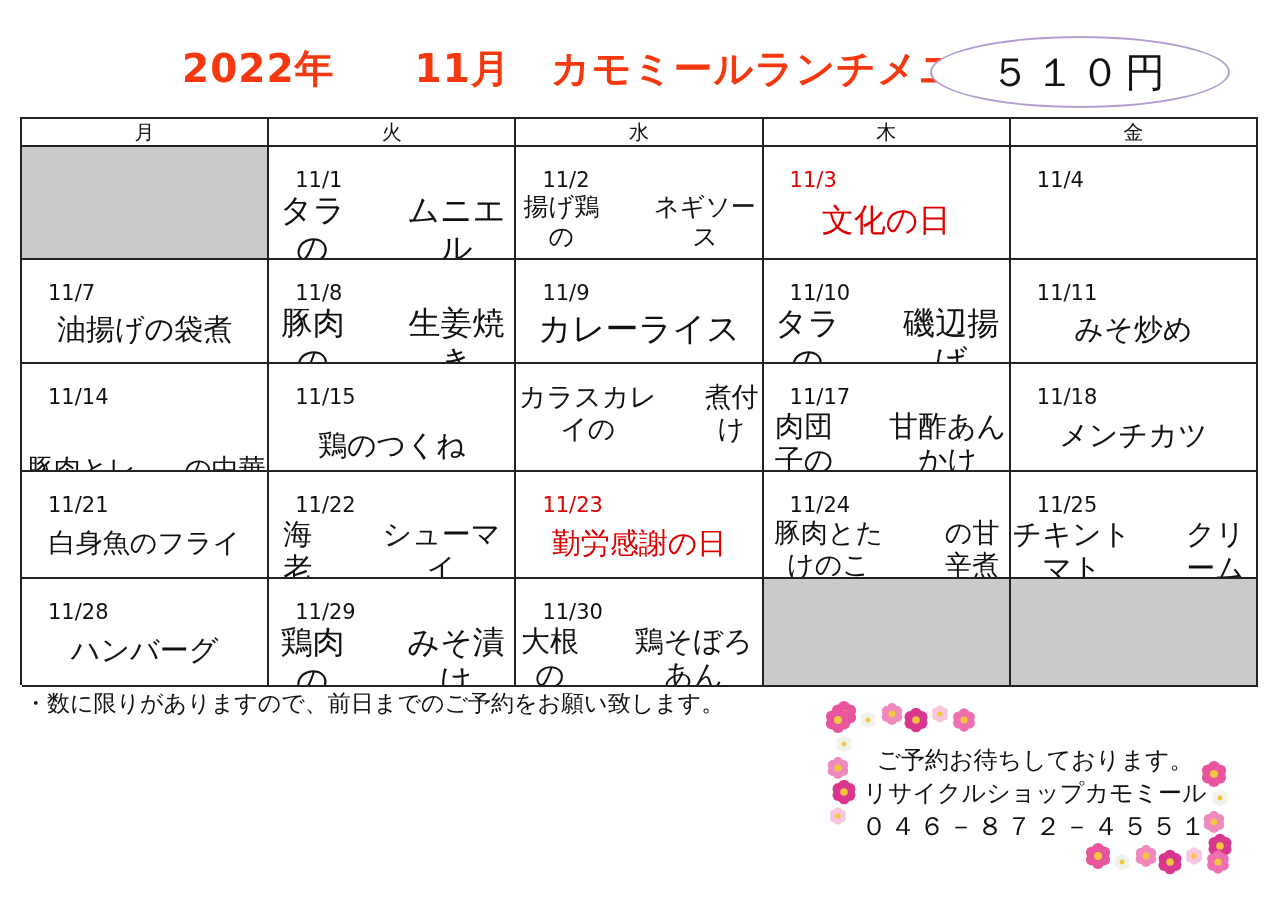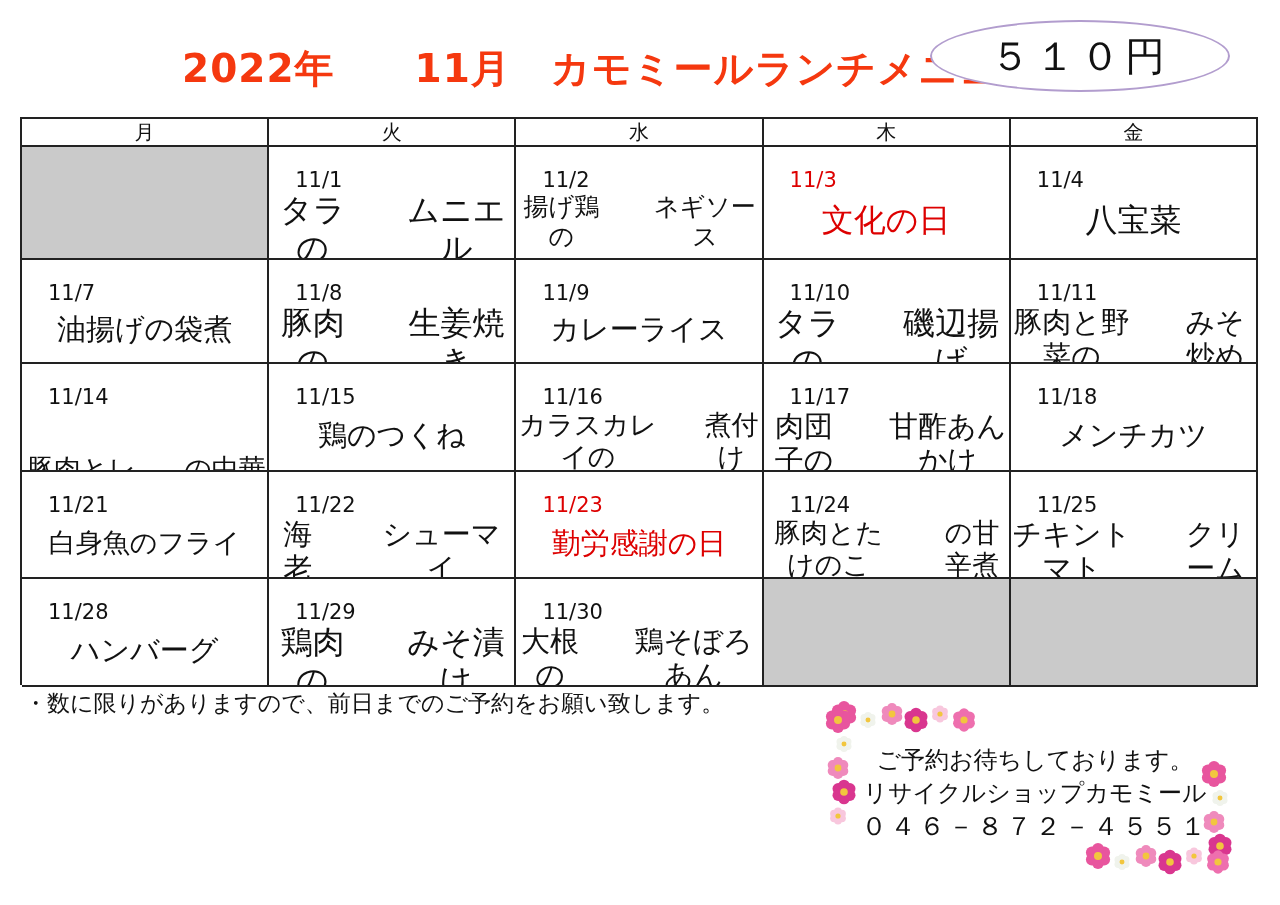--- a/index.html
+++ b/index.html
@@ -5,21 +5,21 @@
   html,body{margin:0;padding:0;}
   body{
     width:1280px;height:905px;position:relative;background:#ffffff;
     font-family:"DejaVu Sans","Liberation Sans",sans-serif;color:#111;overflow:hidden;
   }
   .title{
     position:absolute;left:182px;top:42px;font-size:39px;font-weight:bold;
     letter-spacing:1px;color:var(--title-red,#f5380f);white-space:nowrap;
   }
   .price-oval{
-    position:absolute;left:930px;top:20px;width:300px;height:72px;
+    position:absolute;left:930px;top:36px;width:300px;height:72px;
     border:2px solid var(--oval-border,#b29dce);border-radius:50%;
     display:flex;align-items:center;justify-content:center;
     font-size:40px;letter-spacing:5px;color:#111;box-sizing:border-box;background:#fff;
   }
   .calendar{
     position:absolute;left:20px;top:117px;width:1238px;height:568px;
     display:grid;grid-template-columns:repeat(5,1fr);
     grid-template-rows:28px 113px 104px 108px 107px 108px;
     border-top:2px solid #222;border-left:2px solid #222;box-sizing:border-box;
     background:#fff;
@@ -83,72 +83,67 @@
       </div>
     </div>
     <div class="cell">
       <div class="cell-date red">11/3</div>
       <div class="cell-menu red" style="font-size: 32px;">
         <div>文化の日</div>
       </div>
     </div>
     <div class="cell">
       <div class="cell-date">11/4</div>
-      <div class="cell-menu" style="font-size: 32px;">
-        <div>八宝菜</div>
-      </div>
     </div>
     <div class="cell">
       <div class="cell-date">11/7</div>
       <div class="cell-menu" style="font-size: 29px;">
         <div>油揚げの袋煮</div>
       </div>
     </div>
     <div class="cell">
       <div class="cell-date">11/8</div>
       <div class="cell-menu" style="font-size: 32px;">
         <div>豚肉の</div>
         <div>生姜焼き</div>
       </div>
     </div>
     <div class="cell">
       <div class="cell-date">11/9</div>
-      <div class="cell-menu" style="font-size: 29px;">
+      <div class="cell-menu" style="font-size: 33px;">
         <div>カレーライス</div>
       </div>
     </div>
     <div class="cell">
       <div class="cell-date">11/10</div>
       <div class="cell-menu" style="font-size: 32px;">
         <div>タラの</div>
         <div>磯辺揚げ</div>
       </div>
     </div>
     <div class="cell">
       <div class="cell-date">11/11</div>
       <div class="cell-menu" style="font-size: 29px;">
-        <div>豚肉と野菜の</div>
         <div>みそ炒め</div>
       </div>
     </div>
     <div class="cell">
       <div class="cell-date">11/14</div>
       <div class="cell-menu" style="font-size: 27px; margin-top: 44px;">
         <div>豚肉とレンコン</div>
         <div>の中華炒め</div>
       </div>
     </div>
     <div class="cell">
       <div class="cell-date">11/15</div>
-      <div class="cell-menu" style="font-size: 29px;">
+      <div class="cell-menu" style="font-size: 29px; align-items: flex-end;">
         <div>鶏のつくね</div>
       </div>
     </div>
     <div class="cell">
-      <div class="cell-date">11/16</div>
       <div class="cell-menu" style="font-size: 27px;">
         <div>カラスカレイの</div>
         <div>煮付け</div>
       </div>
     </div>
     <div class="cell">
       <div class="cell-date">11/17</div>
       <div class="cell-menu" style="font-size: 29px;">
         <div>肉団子の</div>
         <div>甘酢あんかけ</div>

